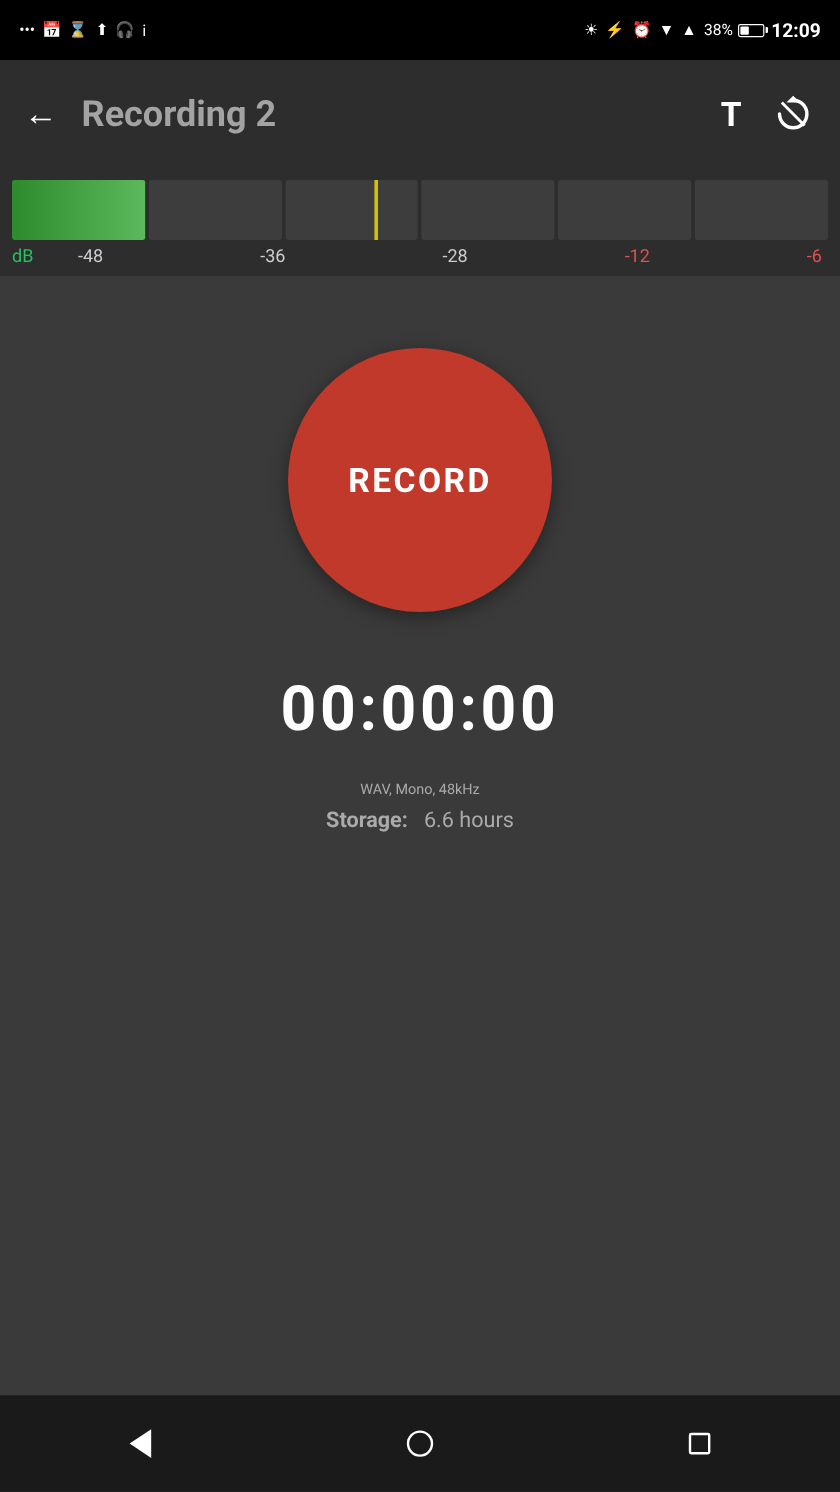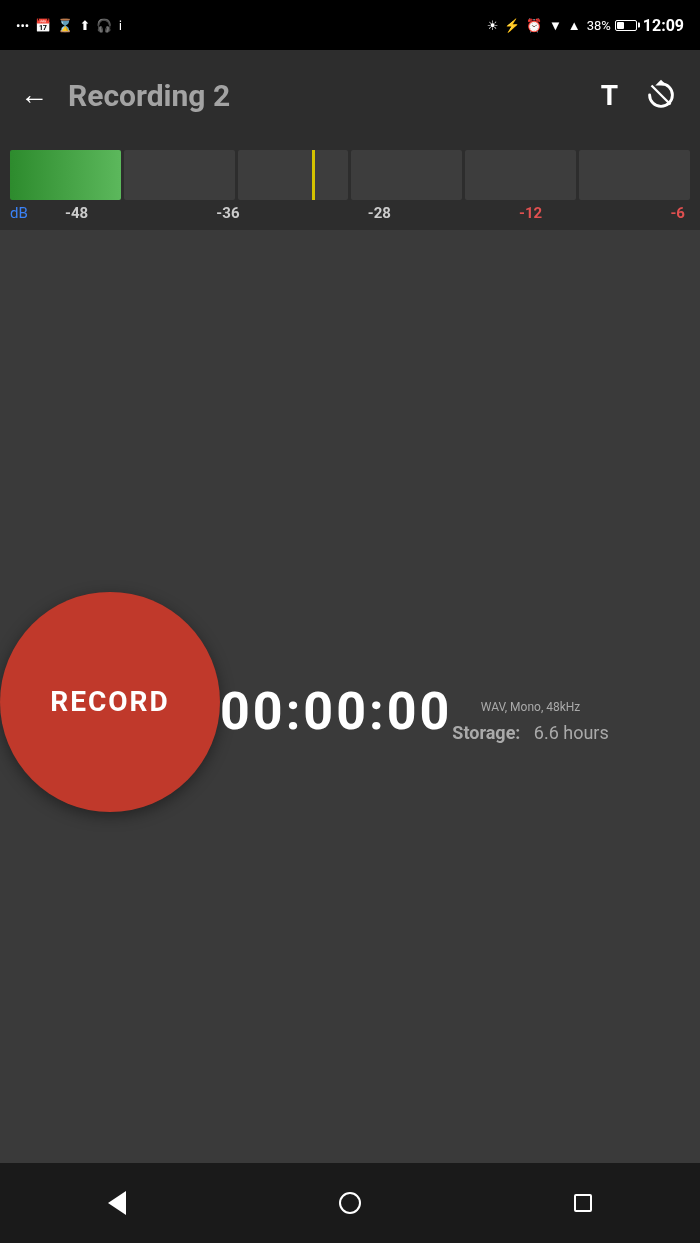--- a/index.html
+++ b/index.html
@@ -150,37 +150,37 @@
       right: 30%;
     }
     .vu-labels {
       display: flex;
       padding: 4px 0 8px 0;
       font-size: 15px;
       color: #ccc;
     }
     .vu-label-db {
       width: 50px;
-      color: #3b82f6;
+      color: #22c55e;
     }
     .vu-label-vals {
       flex: 1;
       display: flex;
       justify-content: space-between;
       padding: 0 5px;
-      font-weight: bold;
     }
     .vu-label-normal { color: #ccc; }
     .vu-label-red { color: #e05050; }
 
     
     .main-content {
       flex: 1;
       background: #3a3a3a;
       display: flex;
+      flex-direction: column;
       align-items: center;
       justify-content: flex-start;
       padding-top: 60px;
     }
 
     
     .record-button {
       width: 220px;
       height: 220px;
       border-radius: 50%;

